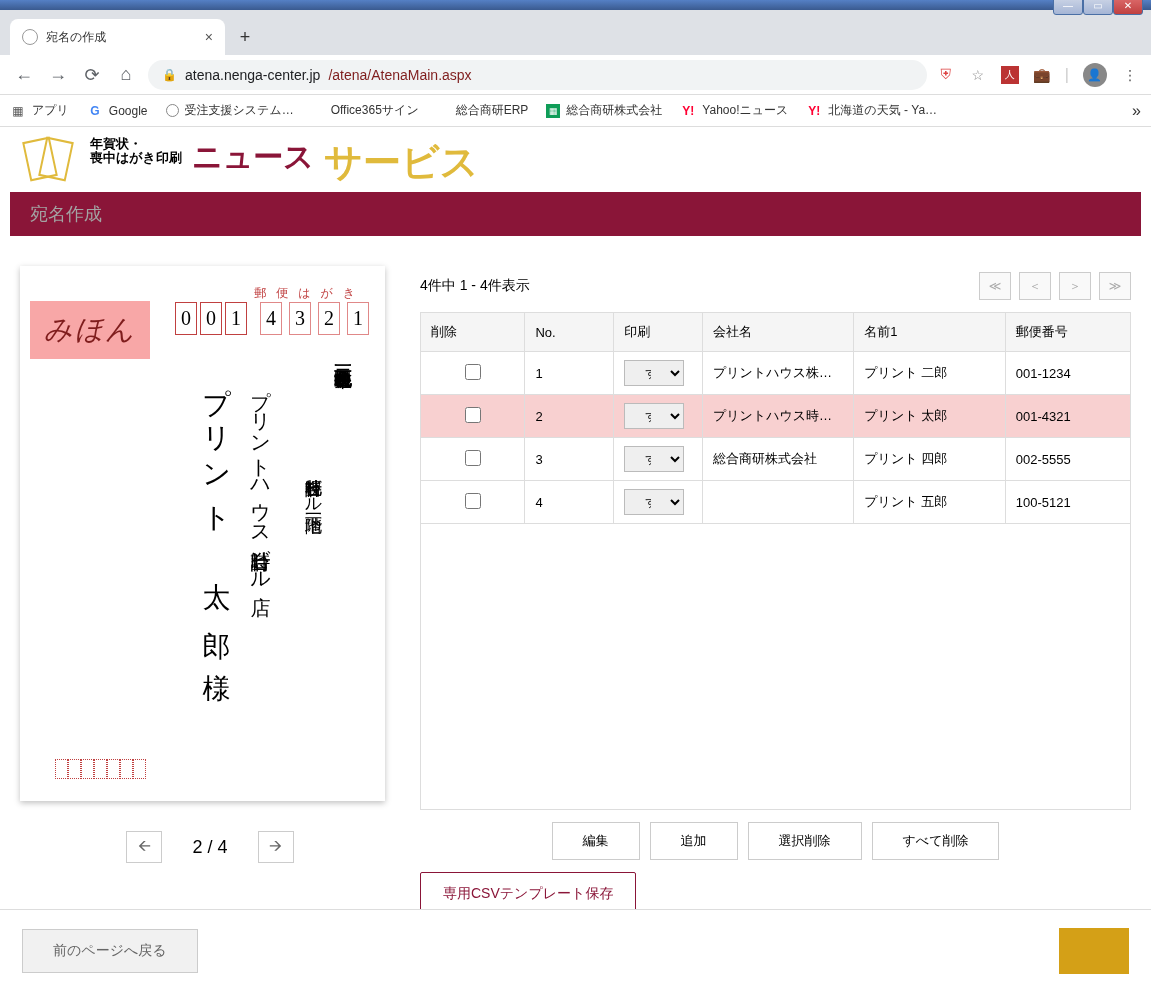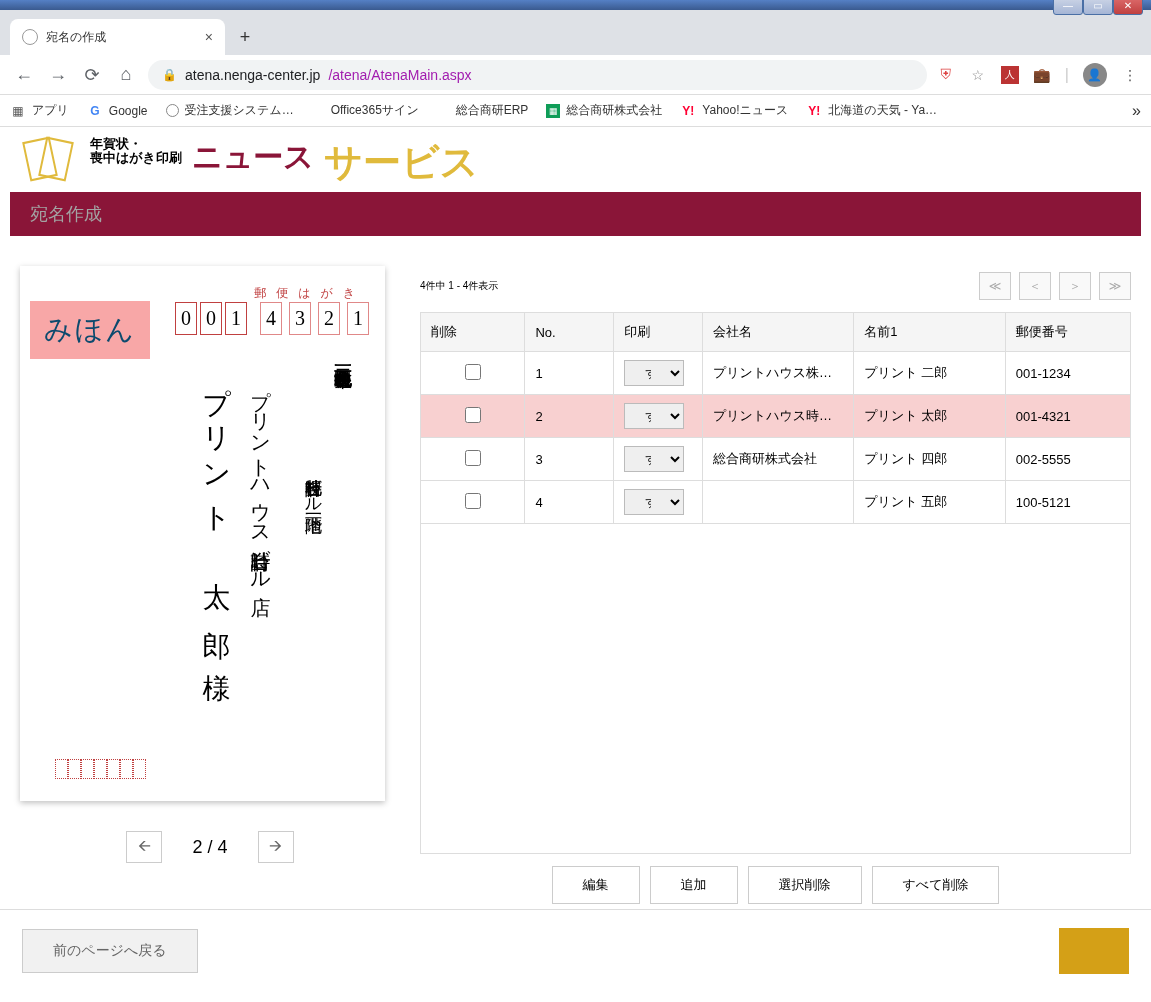--- a/index.html
+++ b/index.html
@@ -51,21 +51,21 @@
   display: flex; align-items: center; padding: 0 12px; gap: 10px; }
 .nav-btn { width: 24px; height: 24px; display: flex; align-items: center; justify-content: center;
   color: #5f6368; font-size: 18px; cursor: pointer; border-radius: 50%; }
 .url-bar {
   flex: 1; height: 30px; background: #f1f3f4;
   border-radius: 15px; display: flex; align-items: center;
   padding: 0 14px; font-size: 14px; color: #333; gap: 8px;
 }
 .lock-icon { font-size: 12px; color: #5f6368; }
 .url-domain { color: #202124; }
-.url-path { color: #a21caf; }
+.url-path { color: #7f1d1d; }
 .ext-icons { display: flex; gap: 14px; align-items: center; }
 .ext-icon { width: 18px; height: 18px; display: inline-flex; align-items: center; justify-content: center;
   font-size: 14px; }
 .avatar-icon { width: 24px; height: 24px; border-radius: 50%; background: #888;
   display: flex; align-items: center; justify-content: center; color: #fff; font-size: 12px; }
 .bm-bar { height: 32px; background: #fff; border-bottom: 1px solid #ddd;
   display: flex; align-items: center; padding: 0 10px; gap: 18px; font-size: 12px; }
 .bm-item { display: flex; align-items: center; gap: 6px; color: #333; cursor: pointer; white-space: nowrap; }
 .bm-icon { width: 16px; height: 16px; display: inline-flex; align-items: center; justify-content: center; font-size: 12px; }
 .bm-grid { color: #555; }
@@ -93,22 +93,22 @@
 .preview-pane { flex: 0 0 380px; }
 .postcard {
   width: 365px; height: 535px; background: #fff;
   box-shadow: 0 2px 6px rgba(0,0,0,0.25);
   position: relative; padding: 20px;
 }
 .sample-stamp {
   position: absolute; top: 35px; left: 10px;
   background: #f8a7a7; padding: 10px 14px;
 }
-.sample-text { font-family: "Yu Mincho", serif; font-size: 28px; color: #0c4a6e;
-  letter-spacing: 2px; margin-top: 25px; }
+.sample-text { font-family: "Yu Mincho", serif; font-size: 28px; color: #7f1d1d;
+  font-style: italic; letter-spacing: 2px; margin-top: 25px; }
 .postal-label { position: absolute; top: 19px; right: 20px;
   font-size: 12px; color: #c04040; letter-spacing: 10px; }
 .postal-boxes { position: absolute; top: 36px; right: 16px; display: flex; gap: 3px; }
 .pbox { width: 22px; height: 33px; border: 1.5px solid #c04040;
   display: flex; align-items: center; justify-content: center;
   font-size: 20px; font-family: serif; }
 .pbox:nth-child(n+4) { border-color: #e08888; margin-left: 4px; }
 .pbox:nth-child(4) { margin-left: 10px; }
 .vertical-text {
   writing-mode: vertical-rl; text-orientation: upright;
@@ -121,21 +121,21 @@
 .sender-boxes { position: absolute; bottom: 22px; left: 35px; display: flex; gap: 0px; }
 .sbox { width: 13px; height: 20px; border: 1px dotted #c04040; }
 .nav-pager { display: flex; justify-content: center; align-items: center; gap: 30px;
   margin-top: 30px; }
 .pager-btn { width: 36px; height: 32px; background: #fff; border: 1px solid #ccc;
   display: flex; align-items: center; justify-content: center; cursor: pointer; color: #666; }
 .pager-text { font-size: 18px; }
 .table-pane { flex: 1; display: flex; flex-direction: column; }
 .table-top { display: flex; justify-content: space-between; align-items: center;
   padding: 6px 0 12px; }
-.count-text { font-size: 10px; text-align: center; }
+.count-text { font-size: 14px; text-align: center; }
 .nav-buttons { display: flex; gap: 8px; }
 .nav-sq { width: 32px; height: 28px; border: 1px solid #ccc; background: #f9f9f9;
   display: flex; align-items: center; justify-content: center; color: #aaa; font-size: 12px;
   cursor: pointer; }
 .data-table { width: 100%; border-collapse: collapse; font-size: 13px; }
 .data-table th { background: #f5f5f5; border: 1px solid #ddd; padding: 10px 10px;
   text-align: left; font-weight: normal; }
 .data-table td { border: 1px solid #ddd; padding: 8px 10px; height: 30px; }
 .data-table tr.selected td { background: #f8d0d0; }
 .chk { width: 16px; height: 16px; }
@@ -350,20 +350,21 @@
             </tbody>
         </table>
         <div class="table-spacer"></div>
         <div class="btn-row">
           <button class="btn">編集</button>
           <button class="btn">追加</button>
           <button class="btn">選択削除</button>
           <button class="btn">すべて削除</button>
         </div>
         <div class="btn-csv">
+          <button class="btn-outline">専用CSVテンプレート保存</button>
         </div>
       </div>
     </div>
 
     <div class="footer">
       <button class="back-btn">前のページへ戻る</button>
       <div class="gold-btn"></div>
     </div>
   </div>
 </div>

